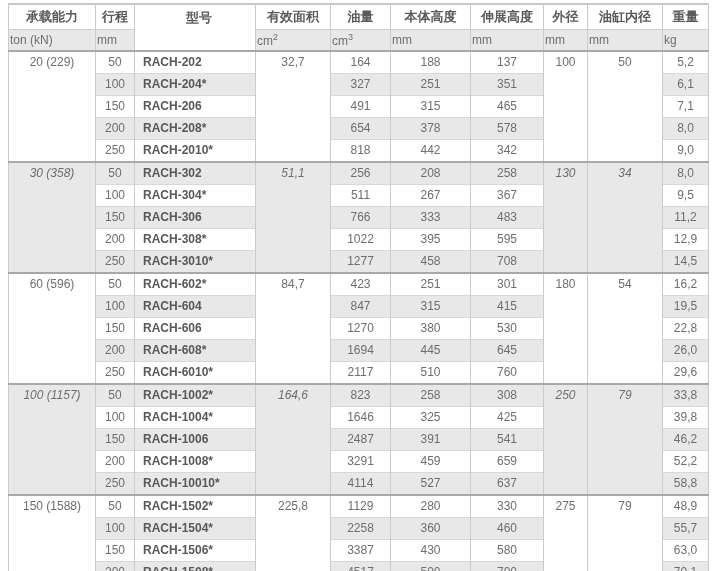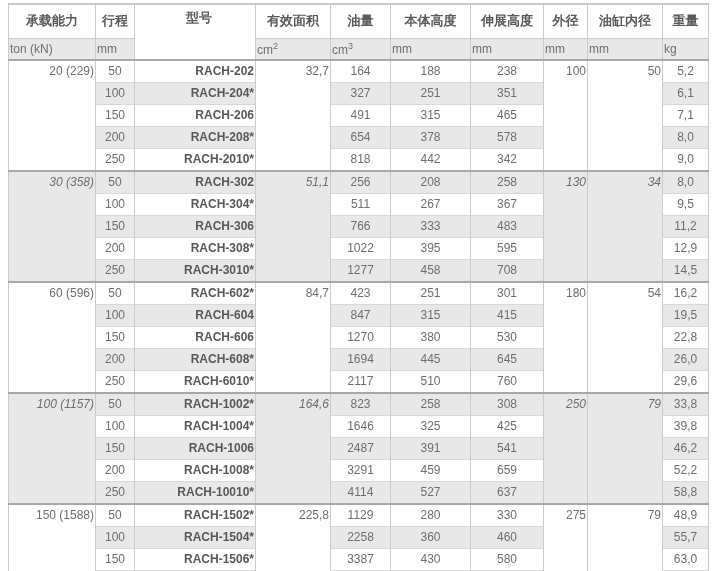--- a/index.html
+++ b/index.html
@@ -3,33 +3,33 @@
 <meta charset="utf-8">
 <style>
   html,body{margin:0;padding:0;background:#ffffff;}
   body{font-family:"Liberation Sans","DejaVu Sans",sans-serif;}
   .page{width:715px;height:571px;box-sizing:border-box;padding:3px 8px 0 8px;position:relative;}
   table.spec{border-collapse:collapse;table-layout:fixed;width:700px;
     border:1px solid #c2c2c2;border-top:2px solid #c8c8c8;}
   th,td{overflow:hidden;white-space:nowrap;box-sizing:border-box;
     border-left:1px solid #cbcbcb;border-right:1px solid #cbcbcb;}
   
-  tr.h-labels th{height:34px;font-size:13px;font-weight:bold;color:#5a5a5a;
+  tr.h-labels th{height:25px;font-size:13px;font-weight:bold;color:#5a5a5a;
     background:#ffffff;text-align:center;border-bottom:1px solid #cfcfcf;}
   tr.h-units th{height:22px;font-size:12px;font-weight:normal;color:#6e6e6e;
     background:#e8e8e8;text-align:left;}
   tr.h-units th sup{font-size:9px;}
   th.model-col{text-align:left;vertical-align:top;padding:4px 0 0 8px;background:#ffffff;}
   
   tbody{border-top:2px solid #a8a8a8;}
   tbody td{height:19px;line-height:19px;font-size:12px;color:#6e6e6e;
     text-align:center;border-top:1px solid #d8d8d8;background:#ffffff;}
-  td.model{font-weight:bold;color:#585858;text-align:right;padding-left:8px;}
+  td.model{font-weight:bold;color:#585858;text-align:left;padding-left:8px;}
   tr.stripe td{background:#e8e8e8;}
-  tbody td.merged{vertical-align:top;background:#ffffff;text-align:right;}
+  tbody td.merged{vertical-align:top;background:#ffffff;}
   tbody td.merged.gray{background:#e8e8e8;font-style:italic;}
 </style>
 </head>
 <body>
 
 <div class="page">
   <table class="spec">
     <colgroup>
       <col style="width:87px">
         <col style="width:39px">
@@ -68,21 +68,21 @@
         </tr>
       </thead>
   <tbody>
         <tr>
           <td class="merged" rowspan="5">20 (229)</td>
           <td>50</td>
           <td class="model">RACH-202</td>
           <td class="merged" rowspan="5">32,7</td>
           <td>164</td>
           <td>188</td>
-          <td>238</td>
+          <td>137</td>
           <td class="merged" rowspan="5">100</td>
           <td class="merged" rowspan="5">50</td>
           <td>5,2</td>
         </tr>
         <tr class="stripe">
           <td>100</td>
           <td class="model">RACH-204*</td>
           <td>327</td>
           <td>251</td>
           <td>351</td>

